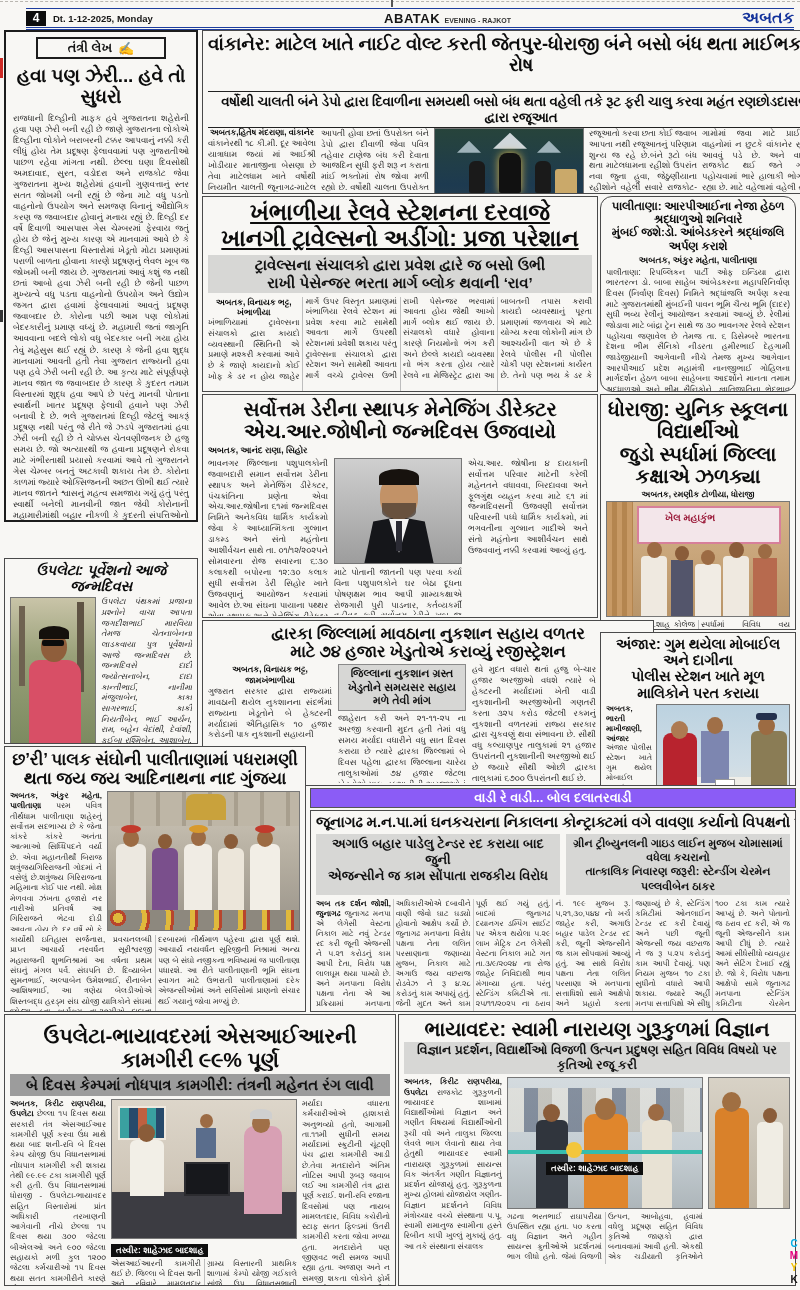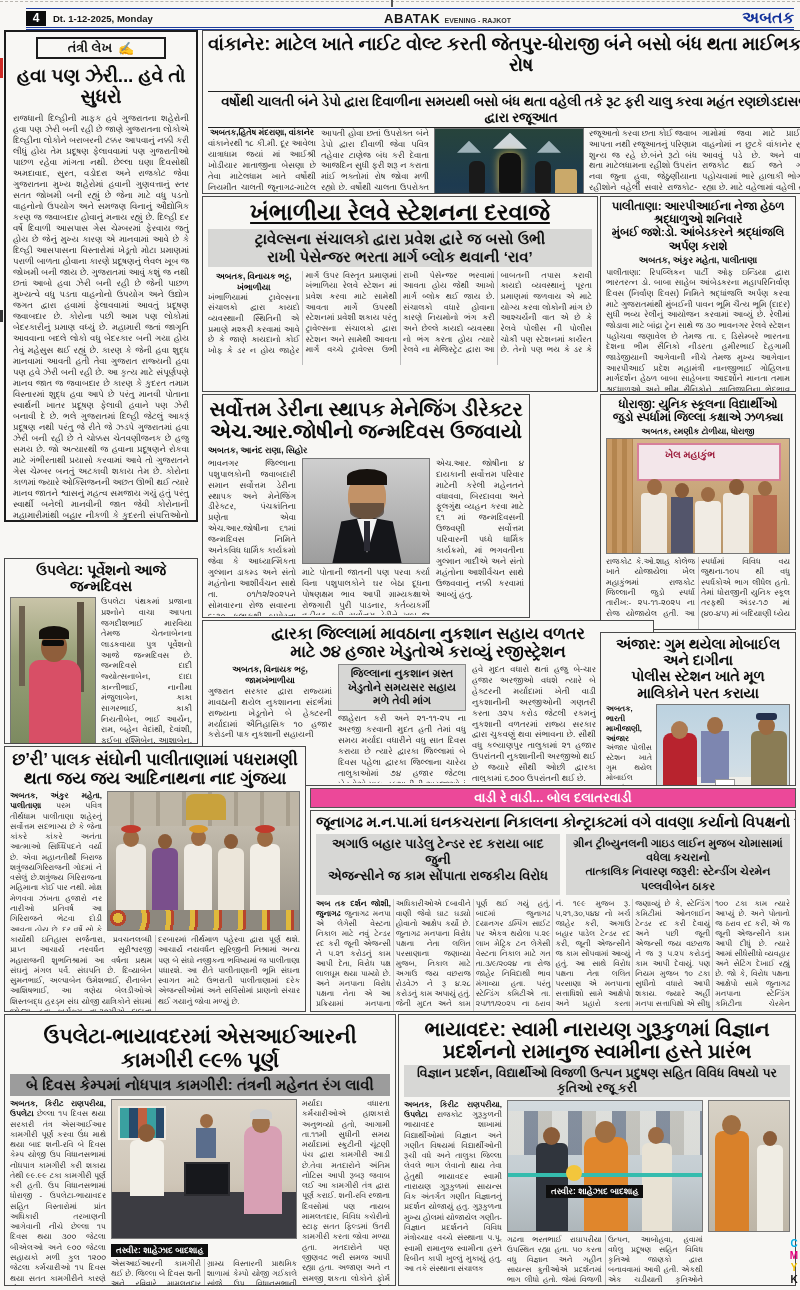--- a/index.html
+++ b/index.html
@@ -72,41 +72,42 @@
         <div style="left:120px;top:40px;width:22px;height:34px;background:#caa96a;border-radius:3px;"></div>
       </div>
       <div class="body" style="width:108px;height:106px;">રજૂઆતો કરવા છતા કોઈ જવાબ આપતા નથી રજૂઆતનું પરિણામ શુન્ય જ રહે છે.બંને રૂટો બંધ થતા માટેલધામના રહીશો ઉપરાંત નવા જુના હુવા, જેઠુણીયાના રહીશોને વહેલી સવારે રાજકોટ-ગોંડલ, જેતપુર-ધોરાજી-જૂનાગઢ જવા માટે આશિર્વાદ રૂપ હતી તે ઉપરોક્ત બંને બસો બંધ થતા માટેલ ધામના રહીશોને ઉપરોક્ત</div>
       <div class="body" style="width:108px;height:106px;">ગામોમાં જવા માટે પ્રાઈવેટ વાહનોમાં ન છુટકે વાંકાનેર સુધી આવવું પડે છે. અને વાયા રાજકોટ થઈ જતે ગામ પહોચવામાં ભારે હાલાકી ભોગવી રહ્યા છે. માટે વહેલામાં વહેલી તકે ઉપરોક્ત બંને નાઈટ વોલ્ટ કરતી જૂનાગઢ માટેલ બસો ફરી શરૂ કરવા મહંત શ્રી તથા ગ્રામજનો દ્વારા ઉચ્ચ માંગ ઉઠી છે.</div>
     </div>
   </div>
 
   <div class="art" style="left:202px;top:196px;width:396px;height:196px;">
     <div class="hl" style="font-size:23px;text-decoration:underline;">
       <div>ખંભાળીયા રેલવે સ્ટેશનના દરવાજે</div>
+      <div>ખાનગી ટ્રાવેલ્સનો અડીંગો: પ્રજા પરેશાન</div>
     </div>
     <div class="graysub" style="font-size:15px;margin-top:3px;padding:1px 0;line-height:1.2;">
       <div>ટ્રાવેલ્સના સંચાલકો દ્વારા પ્રવેશ દ્વારે જ બસો ઉભી</div>
       <div>રાખી પેસેન્જર ભરતા માર્ગ બ્લોક થવાની ‘રાવ’</div>
     </div>
     <div class="body cols4" style="height:94px;margin-top:4px;font-size:8.2px;">
       <div class="byline" style="text-align:center;font-size:8.4px;">અબતક, વિનાયક ભટ્ટ, ખંભાળીયા</div>
       <span>ખંભાળિયામાં ટ્રાવેલ્સના સંચાલકો દ્વારા કાયદો વ્યવસ્થાની સ્થિતિની એ પ્રમાણે મશ્કરી કરવામાં આવે છે કે જાણે કાયદાનો કોઈ ખોફ કે ડર ન હોય જાહેર માર્ગ ઉપર વિસ્તૃત પ્રમાણમાં ખંભાળિયા રેલવે સ્ટેશન માં પ્રવેશ કરવા માટે સામેથી આવતા માર્ગે ઉપરથી સ્ટેશનમાં પ્રવેશી શકાય પરંતુ ટ્રાવેલ્સના સંચાલકો દ્વારા સ્ટેશન અને સામેથી આવતા માર્ગ વચ્ચે ટ્રાવેલ્સ ઉભી રાખી પેસેન્જર ભરવામાં આવતા હોય જેથી આખો માર્ગ બ્લોક થઈ જાય છે. સંચાલકો વધારે હોવાના કારણે નિયમોનો ભંગ કરી અને છેલ્લે કાયદો વ્યવસ્થા નો ભંગ કરતા હોય ત્યારે રેલવે ના મેજિસ્ટ્રેટ દ્વારા આ બાબતની તપાસ કરાવી કાયદો વ્યવસ્થાનું પૂરતા પ્રમાણમાં જળવાય એ માટે યોગ્ય કરવા લોકોની માંગ છે આશ્ચર્યની વાત એ છે કે રેલવે પોલીસ ની પોલીસ ચોકી પણ સ્ટેશનમાં કાર્યરત છે. તેનો પણ ભય કે ડર કે મલાજો જાળવ્યા વગર ટ્રાવેલ્સ સંચાલકો જાહેર ચોક નિયમો ભંગ કરી રહ્યા છે.</span>
     </div>
   </div>
 
-  <div class="art" style="left:600px;top:196px;width:196px;height:196px;">
+  <div class="art" style="left:600px;top:196px;width:196px;height:196px;border-radius:12px;">
     <div class="hl" style="font-size:11.8px;">
       <div>પાલીતાણા: આરપીઆઈના નેજા હેઠળ શ્રદ્ધાળુઓ શનિવારે</div>
       <div>મુંબઈ જશે:ડો. આંબેડકરને શ્રદ્ધાંજલિ અર્પણ કરાશે</div>
     </div>
     <div class="byline" style="text-align:center;margin:2px 0;">અબતક, અંકુર મહેતા, પાલીતાણા</div>
     <div class="body" style="height:146px;font-size:8.2px;">પાલીતાણા: રિપબ્લિકન પાર્ટી ઓફ ઇન્ડિયા દ્વારા ભારતરત્ન ડો. બાબા સાહેબ આંબેડકરના મહાપરિનિર્વાણ દિવસ (નિર્વાણ દિવસ) નિમિતે શ્રદ્ધાંજલિ અર્પણ કરવા માટે ગુજરાતમાંથી મુંબઈની પાવન ભૂમિ ચૈત્ય ભૂમિ (દાદર) સુધી ભવ્ય રેલીનું આયોજન કરવામાં આવ્યું છે. રેલીમાં જોડાવા માટે બાંદ્રા ટ્રેન સાથે જ ૩૦ ભાવનગર રેલવે સ્ટેશન પહોંચવા જણાવેલ છે તેમજ તા. ૬ ડિસેમ્બરે ભારતના દેશના ભીમ સૈનિકો નીડરતા હમીરભાઈ દેહગામી જાડેજીયાની આગેવાની નીચે તેમજ મુખ્ય આગેવાન આરપીઆઈ પ્રદેશ મહામંત્રી નાનજીભાઈ ગોહિલના માર્ગદર્શન હેઠળ બાબા સાહેબના આદર્શોને માનતા તમામ શ્રદ્ધાળુઓ અને ભીમ સૈનિકોને, જ્ઞાતિજાતિના ભેદભાવ વિના, આ સંયુક્ત રેલીમાં જોડાઈને બાબા સાહેબને શ્રદ્ધાંજલિ અર્પણ કરવા માટે હાર્દિક આમંત્રણ પાઠવવામાં આવે છે વધુ વિગત માટે તેમજ આ રેલીમાં જોડાવા માટે મો-નં ૯૪૨૭૨ ૪૮૧૮૩ પર સંપર્ક કરવા જણાવેલ છે</div>
   </div>
 
-  <div class="art" style="left:202px;top:394px;width:328px;height:224px;">
+  <div class="art" style="left:202px;top:394px;width:396px;height:224px;">
     <div class="hl" style="font-size:20px;">
       <div>સર્વોત્તમ ડેરીના સ્થાપક  મેનેજિંગ ડીરેક્ટર</div>
       <div>એચ.આર.જોષીનો જન્મદિવસ ઉજવાયો</div>
     </div>
     <div class="byline" style="font-size:8.6px;margin:2px 0;">અબતક, આનંદ રાણા, સિહોર</div>
     <div style="display:flex;gap:6px;">
       <div class="body" style="width:120px;height:158px;">ભાવનગર જિલ્લાના પશુપાલકોની જવાબદારી સમાન સર્વોત્તમ ડેરીના સ્થાપક અને મેનેજિંગ ડીરેક્ટર, પંચક્રાંતિના પ્રણેતા એવા એચ.આર.જોષીના ૬૧માં જન્મદિવસ નિમિતે અનેકવિધ ધાર્મિક કાર્યક્રમો જેવા કે આધ્યાત્મિકતા ગુલ્માન ડાકમ્ડ અને સંતો મહંતોના આશીર્વચન સાથે તા. ૦૧/૧૨/૨૦૨૫ને સોમવારના રોજ સવારના ૬:૩૦ કલાકથી બપોરના ૧૨:૩૦ કલાક સુધી સર્વોત્તમ ડેરી સિહોર ખાતે ઉજવણાનું આયોજન કરવામાં આવેલ છે.આ સંઘના પાયાના પથ્થર એવા સ્થાપક અને મેનેજિંગ ડીરેક્ટર એચ.આર.જોષીના અકલ્પનિય સંઘર્ષો થકી આ સંઘની સ્થાપના થયેલ છે. તેઓએ વીતેલા ૬૦ વર્ષ દરમ્યાન સને ૧૯૮૬ થી આજદિન સુધી એટલે કે ૪ દાયકા સુધી દૂધ ઉત્પાદકો</div>
       <div style="width:128px;flex:0 0 auto;">
         <div class="ph" style="width:128px;height:106px;background:linear-gradient(180deg,#cfcfcf,#9d9d9d);">
           <div style="left:18px;top:58px;width:92px;height:48px;background:#15161a;clip-path:polygon(12% 100%,22% 10%,50% 0,78% 10%,88% 100%);"></div>
@@ -116,21 +117,21 @@
           <div style="left:44px;top:10px;width:40px;height:16px;background:#17120e;border-radius:50% 50% 0 0;"></div>
           <div style="left:47px;top:44px;width:34px;height:16px;background:#4a3b30;border-radius:0 0 45% 45%;opacity:.75;"></div>
         </div>
         <div class="body" style="height:48px;margin-top:3px;">માટે પોતાની જાતની પણ પરવા કર્યા વિના પશુપાલકોને ઘર બેઠા દૂધના પોષણક્ષમ ભાવ આપી ગ્રામ્યકક્ષાએ રોજગારી પુરી પાડનાર, કર્તવ્યકર્મી વહીવટ કરી સર્વોત્તમ ડેરીને ખુબ જ ટુંકાગાળામાં ૭૫ વર્ષ જુના દૂધ સંઘની હરોળમાં લાવી દીર્ઘ દ્રષ્ટિ છે. તેઓએ ભાવનગર જિલ્લામાં શ્વેતક્રાંતિ, આર્થિકક્રાંતિ, હરિયાળી ક્રાંતિ, આરોગ્ય ક્રાંતિ અને આનુવંશિક ક્રાંતિ (પંચક્રાંતિ) કરી જિલ્લાનો દૂધના વ્યવસાય થકી વિકાસ કરેલ છે.</div>
       </div>
       <div class="body" style="width:120px;height:158px;">એચ.આર. જોષીના ૪ દાયકાની સર્વોત્તમ પરિવાર માટેની કરેલી મહેનતને વધાવવા, બિરદાવવા અને ફૂલગુંથ વ્યહન કરવા માટે ૬૧ માં જન્મદિવસની ઉજવણી સર્વોત્તમ પરિવારની પધ્ધે ધાર્મિક કાર્યક્રમો, માં ભગવતીના ગુલ્માન ગાદીએ અને સંતો મહંતોના આશીર્વચન સાથે ઉજવવાનું નક્કી કરવામાં આવ્યું હતુ.</div>
     </div>
   </div>
 
   <div class="art" style="left:600px;top:394px;width:196px;height:236px;">
-    <div class="hl" style="font-size:12px;">
+    <div class="hl" style="font-size:20px;">
       <div>ધોરાજી: યુનિક સ્કૂલના વિદ્યાર્થીઓ</div>
       <div>જુડો સ્પર્ધામાં જિલ્લા કક્ષાએ ઝળક્યા</div>
     </div>
     <div class="byline" style="text-align:center;font-size:8.4px;margin:1px 0;">અબતક, રમણીક ટોળીયા, ધોરાજી</div>
     <div class="ph" style="width:184px;height:116px;background:linear-gradient(180deg,#d6b48a,#b99569);">
       <div style="left:0;top:0;width:26px;height:116px;background:repeating-linear-gradient(90deg,#c89a66 0 5px,#b4854f 5px 10px);"></div>
       <div style="left:30px;top:4px;width:140px;height:34px;background:#f3e6ea;border:2px solid #d77f9a;"></div>
       <div style="left:58px;top:10px;font-size:10px;font-weight:bold;color:#9c1d3c;">ખેલ મહાકુંભ</div>
       <div style="left:34px;top:54px;width:26px;height:62px;background:#efe9e0;border-radius:4px 4px 0 0;"></div>
       <div style="left:40px;top:40px;width:15px;height:16px;background:#9c6b44;border-radius:50%;"></div>
@@ -181,21 +182,21 @@
         <div style="left:44px;top:26px;width:28px;height:52px;background:#7d86b0;"></div>
         <div style="left:50px;top:12px;width:16px;height:17px;background:#a06f47;border-radius:50%;"></div>
         <div style="left:94px;top:26px;width:36px;height:66px;background:#8a7c55;border-radius:6px 6px 0 0;"></div>
         <div style="left:101px;top:12px;width:17px;height:18px;background:#9c6b42;border-radius:50%;"></div>
         <div style="left:99px;top:8px;width:21px;height:7px;background:#23304d;border-radius:3px;"></div>
         <div style="left:58px;top:74px;width:18px;height:8px;background:#fff;border:1px solid #999;"></div>
       </div>
     </div>
   </div>
 
-  <div class="abs" style="left:310px;top:788px;width:486px;height:20px;background:#ec4899;border:1px solid #555;box-sizing:border-box;display:flex;align-items:center;justify-content:center;">
+  <div class="abs" style="left:310px;top:788px;width:486px;height:20px;background:#8b5cf6;border:1px solid #555;box-sizing:border-box;display:flex;align-items:center;justify-content:center;">
     <span style="color:#fff;font-weight:bold;font-size:13px;">વાડી રે વાડી... બોલ દલાતરવાડી</span>
   </div>
 
   <div class="art" style="left:310px;top:810px;width:486px;height:202px;">
     <div class="hl" style="font-size:15px;white-space:nowrap;">જૂનાગઢ મ.ન.પા.માં ઘનકચરાના નિકાલના કોન્ટ્રાક્ટમાં વગે વાવણા કર્યાનો વિપક્ષનો આક્ષેપ</div>
     <div style="display:flex;gap:6px;margin-top:3px;">
       <div class="graysub" style="width:240px;font-size:13px;line-height:1.25;padding:2px;">
         <div>અગાઉ બહાર પાડેલુ ટેન્ડર રદ કરાયા બાદ જુની</div>
         <div>એજન્સીને જ કામ સોંપાતા રાજકીય વિરોધ</div>
       </div>
@@ -203,21 +204,21 @@
         <div>ગ્રીન ટ્રીબ્યુનલની ગાઇડ લાઈન મુજબ ચોમાસામાં વધેલા કચરાનો</div>
         <div>તાત્કાલિક નિવારણ જરૂરી: સ્ટેન્ડીંગ ચેરમેન પલ્લવીબેન ઠાકર</div>
       </div>
     </div>
     <div class="body cols6" style="height:118px;margin-top:4px;font-size:7.7px;">
       <span class="byline" style="font-size:7.8px;">અબ તક દર્શન જોશી, જુનાગઢ</span>
       <span>જુનાગઢ મનપા એ લેગેસી વેસ્ટના નિકાલ માટે નવું ટેન્ડર રદ કરી જૂની એજન્સી ને ૫.૨૧ કરોડનું કામ આપી દેતા, વિરોધ પક્ષ લાલઘૂમ થયા પામ્યો છે. અને મનપાના વિરોધ પક્ષના નેતા એ આ પ્રક્રિયામાં મનપાના અધિકારીઓએ દબાવીને વાણી જેવો ઘાટ ઘડ્યો હોવાનો આક્ષેપ કર્યો છે. જુનાગઢ મનપાના વિરોધ પક્ષના નેતા લલિત પરસાણાના જણાવ્યા મુજબ, નિકાલ માટે અગાઉ જય વછરાજ રોડવેઝ ને રૂ ૪.૨૮ કરોડનું કામ અપાયું હતું. જેની મુદત અને કામ પૂર્ણ થઈ ગયું હતું. બાદમાં જુનાગઢ દયાનગર ડમ્પિંગ સાઈટ પર એકત્ર થયેલા ૫.૨૯ લાખ મેટ્રિક ટન લેગેસી વેસ્ટના નિકાલ માટે ગત તા.૩/૯/૨૦૨૪ ના રોજ જાહેર નિવિદાથી ભાવ મંગાવ્યા હતા. પરંતુ સ્ટેન્ડિંગ કમિટીએ તા. ૨૫/૧૧/૨૦૨૫ ના ઠરાવ નં. ૧૯૯ મુજબ રૂ. ૫,૨૧,૩૦,૫૪૪ નો ખર્ચ જાહેર કરી, અગાઉ બહાર પાડેલ ટેન્ડર રદ કરી, જૂની એજન્સીને જ કામ સોંપવામાં આવ્યું હતું. આ સાથે વિરોધ પક્ષના નેતા લલિત પરસાણા એ મનપાના સત્તાધિશો સામે આક્ષેપો અને પ્રહારો કરતા જણાવ્યું છે કે, સ્ટેન્ડિંગ કમિટીમાં ઓનલાઈન ટેન્ડર રદ કરી દેવાયું અને પછી જૂની એજન્સી જય વછરાજ ને જ રૂ ૫.૨૫ કરોડનું કામ આપી દેવાયું. પણ નિયમ મુજબ ૧૦ ટકા સુધીનો વધારો આપી શકાય. જ્યારે અહીં મનપા સત્તાપિક્ષો એ સીધુ ૧૦૦ ટકા કામ ત્યારે આપ્યું છે. અને પોતાનો જ ઠરાવ રદ કરી, એ જ જૂની એજન્સીને કામ આપી દીધું છે. ત્યારે આમાં સીધેસીધો વ્યવહાર અને સેટિંગ દેખાઈ રહ્યું છે. જો કે, વિરોધ પક્ષના આક્ષેપો સામે જુનાગઢ મનપાના સ્ટેન્ડિંગ કમિટીના ચેરમેન પલ્લવીબેન ઠાકરે આક્ષેપને પાયા વિહોણા ગણી જણાવ્યું છે કે, લેગેસી વેસ્ટનો નિકાલ તાત્કાલિક થવો જોઈએ, તેવી નેશનલ ગ્રીન ટ્રીબ્યુનલની ગાઈડલાઈન છે, અને એનજીટીની સૂચના પણ છે તે સાથે ચોમાસામાં કચરો વધી ગયો હોય અને સમય ઓછો હોવાથી વહેલીતકે નિર્ણય લેવો જરૂરી જ. તંત્ર કમિશનર એ પણ લેખિતમાં દરખાસ્ત કરી હતી. જેથી કમિશનરની ભલામણ અને લીગલ અભિપ્રાયના આધારે જૂની એજન્સીને કામ ચાલુ રાખવા મંજૂરી આપી છે.</span>
     </div>
   </div>
 
-  <div class="art" style="left:4px;top:558px;width:194px;height:186px;">
+  <div class="art" style="left:4px;top:558px;width:194px;height:186px;font-style:italic;">
     <div class="hl" style="font-size:14.5px;">ઉપલેટા: પૂર્વેશનો આજે જન્મદિવસ</div>
     <div style="display:flex;gap:5px;margin-top:3px;">
       <div class="ph" style="width:86px;height:148px;background:linear-gradient(180deg,#c9c4a8 0%,#98a078 40%,#7c8a60 100%);flex:0 0 auto;">
         <div style="left:8px;top:8px;width:6px;height:80px;background:#6e6250;"></div>
         <div style="left:66px;top:4px;width:7px;height:90px;background:#5f5343;"></div>
         <div style="left:18px;top:62px;width:52px;height:86px;background:#d84f66;border-radius:10px 14px 0 0;"></div>
         <div style="left:30px;top:34px;width:26px;height:30px;background:#8f5e3b;border-radius:48%;"></div>
         <div style="left:28px;top:28px;width:30px;height:13px;background:#14100c;border-radius:50% 50% 0 0;"></div>
         <div style="left:31px;top:42px;width:22px;height:6px;background:#0c0c0c;border-radius:2px;"></div>
       </div>
@@ -281,21 +282,20 @@
         <div class="cap" style="position:relative;display:inline-block;margin-top:-14px;">તસ્વીર: શાહેઝાદ બાદશાહ</div>
         <div class="body cols2" style="height:46px;margin-top:2px;font-size:7.7px;">એસઆઈઆરની કામગીરી થઈ છે. જિલ્લા બે દિવસ શની અને રવિવારે મામલતદાર નગરપાલીકા કચેરી અને ગ્રામ્ય વિસ્તારની પ્રાથમિક શાળામાં કેમ્પો યોજી ગઈકાલે સાંજે ઉપ વિધાનસભાની ૯૯.૯૮ટકા કામગીરી પૂર્ણ થઈ હતી જેમાં ભાયાવદરની ૯૯.૧૦% અને ધોરાજીના ૯૮% જેવી નોંધાઈ હતી.</div>
       </div>
       <div class="body" style="flex:1;height:196px;font-size:7.9px;">મર્યાદા વધારતા કર્મચારીઓએ હાશકારો અનુભવ્યો હતો, આગામી તા.૧૧મી સુધીની સમય મર્યાદામાં સ્ક્રુટીની ચૂંટણી પંચ દ્વારા કામગીરી આડી છે.તેવા મતદારોને અંતિમ નોટિસ આપી રૂબરૂ જવાબ લઈ આ કામગીરી તંત્ર દ્વારા પૂર્ણ કરાઈ. શની-રવિ રજાના દિવસોમાં પણ નાયબ મામલતદાર, વિવિધ કચેરીનો સ્ટાફ સતત ફિલ્ડમાં ઉતરી કામગીરી કરતા જોવા મળ્યા હતા. મતદારોને પણ જીણવટ ભરી સમજ આપી રહ્યા હતા. અજાણ અને ન સમજી શકતા લોકોને ફોર્મ ભરવા તેમજ મતદાર યાદીમાં નામ નોંધવા સહિતની કામગીરી કરતા નજરે ચડ્યા હતા.</div>
     </div>
   </div>
 
   <div class="art" style="left:398px;top:1014px;width:398px;height:272px;">
     <div class="hl" style="font-size:20px;">
       <div>ભાયાવદર: સ્વામી નારાયણ ગુરૂકુળમાં વિજ્ઞાન</div>
-      <div>પ્રદર્શનનો રામાનુજ સ્વામીના હસ્તે પ્રારંભ</div>
     </div>
     <div class="graysub" style="font-size:12.5px;margin-top:2px;padding:1px 0;">વિજ્ઞાન પ્રદર્શન, વિદ્યાર્થીઓ વિજળી ઉત્પન પ્રદુષણ સહિત વિવિધ વિષયો પર કૃતિઓ રજૂ કરી</div>
     <div style="display:flex;gap:5px;margin-top:3px;">
       <div class="body" style="width:98px;height:188px;font-size:7.9px;">
         <span class="byline" style="font-size:7.9px;">અબતક, કિરીટ રાણપરીયા, ઉપલેટા</span>
         <span>રાજકોટ ગુરૂકુળની ભાયાવદર શાખામાં વિદ્યાર્થીઓમાં વિજ્ઞાન અને ગણીત વિષયમાં વિદ્યાર્થીઓની રૂચી વધે અને તાલુકા જિલ્લા લેવલે ભાગ લેવાનો થાય તેવા હેતુથી ભાયાવદર સ્વામી નારાયણ ગુરૂકુળમાં સાયન્સ વિક અંતર્ગત ગણીત વિજ્ઞાનનું પ્રદર્શન યોજાયું હતુ. ગુરૂકુળના મુખ્ય હોલમાં યોજાયેલ ગણીત-વિજ્ઞાન પ્રદર્શનને વિવિધ મંત્રોચ્ચાર વચ્ચે સંસ્થાના પ.પૂ. સ્વામી રામાનુજ સ્વામીના હસ્તે રિબીન કાપી ખુલ્લું મુકાયું હતુ. આ તકે સંસ્થાના સંચાલક</span>
       </div>
       <div style="width:196px;flex:0 0 auto;">
         <div class="ph" style="width:196px;height:132px;background:linear-gradient(180deg,#d4dbdf 0%,#c3ccd1 60%,#aeb6ba 100%);">
           <div style="left:0;top:10px;width:196px;height:44px;background:repeating-linear-gradient(90deg,#e8e4da 0 16px,#46536b 16px 30px,#b9b2a4 30px 44px);opacity:.55;"></div>

